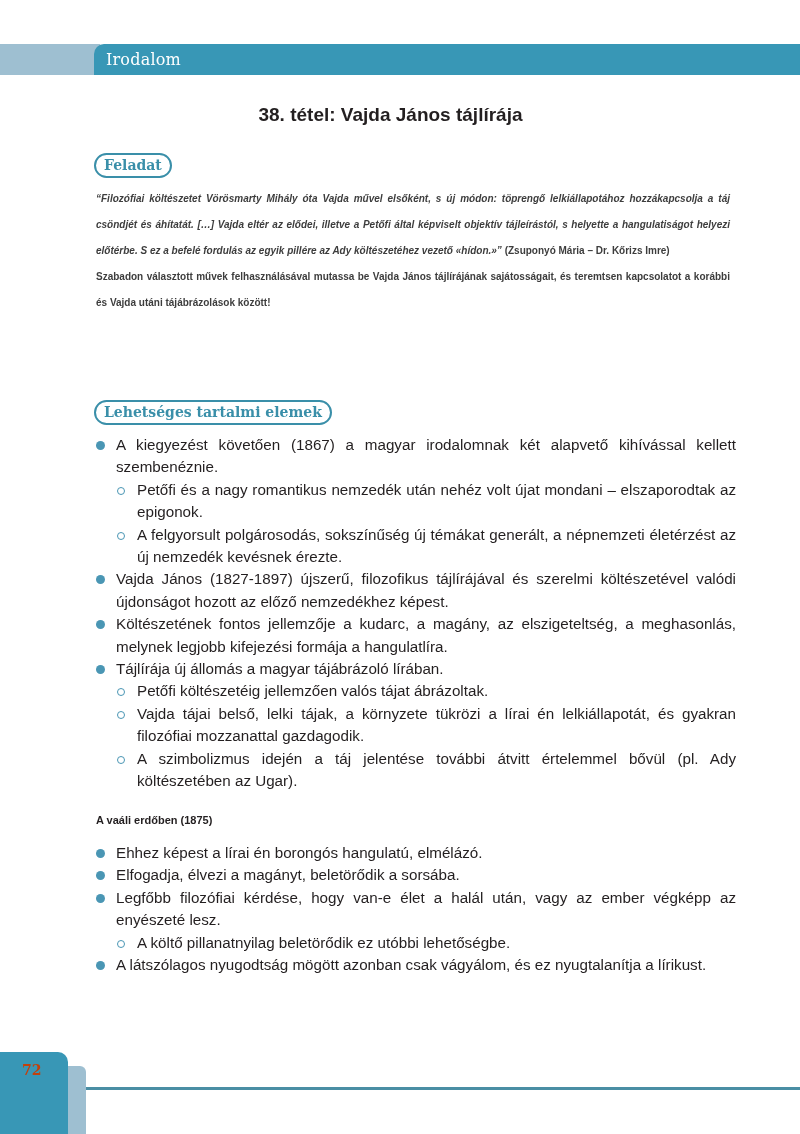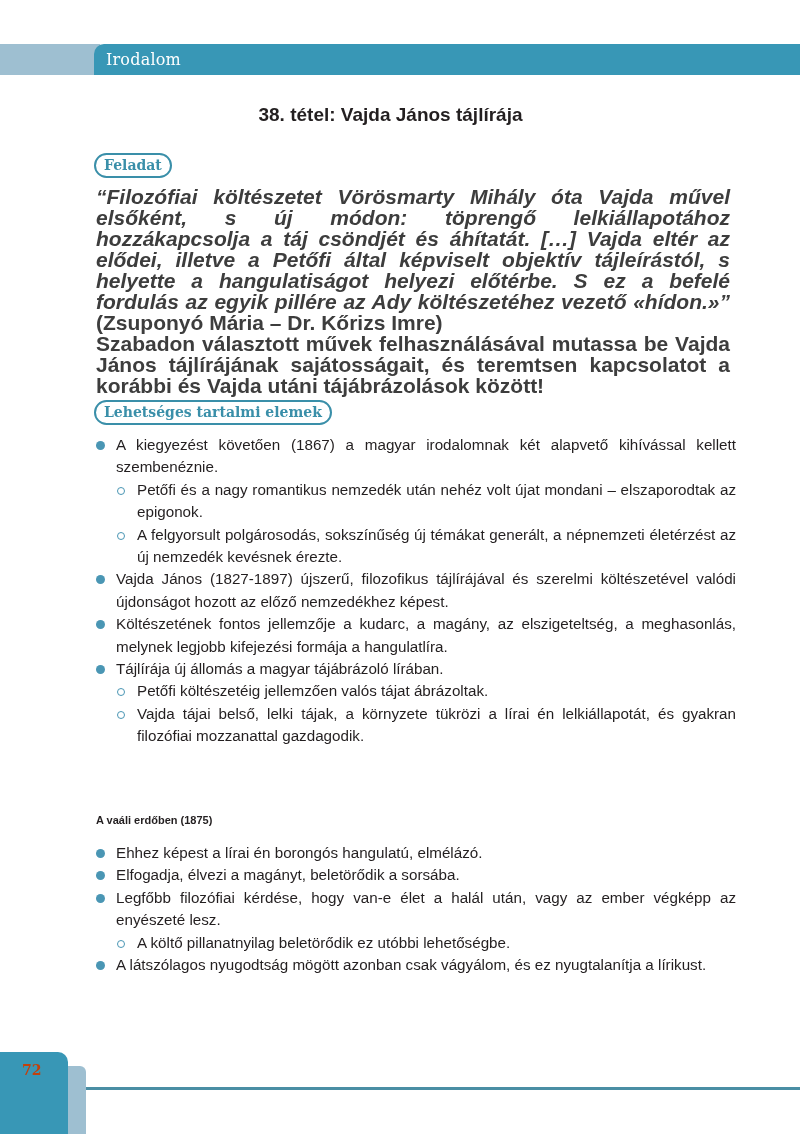--- a/index.html
+++ b/index.html
@@ -6,21 +6,21 @@
   body{width:800px;height:1134px;position:relative;background:#ffffff;overflow:hidden;
        font-family:"Liberation Sans","DejaVu Sans",sans-serif;color:#231f20;}
   .hdr-light{position:absolute;left:0;top:44px;width:100px;height:31px;background:#9ebfd1;}
   .hdr-dark{position:absolute;left:94px;top:44px;width:706px;height:31px;background:#3897b6;border-top-left-radius:10px;}
   .hdr-title{position:absolute;left:106px;top:50px;font-family:"DejaVu Serif",serif;font-size:16px;color:#ffffff;letter-spacing:0.2px;text-align:center;}
   .title{position:absolute;left:0;width:781px;top:104px;text-align:center;font-weight:bold;font-size:19px;}
   .pill{position:absolute;border:2.5px solid #3a8fa9;border-radius:14px;padding:1px 8px 2px 8px;
         font-family:"DejaVu Serif",serif;font-weight:bold;color:#3a8fa9;font-size:14px;line-height:18px;}
   .pill1{left:94px;top:153px;}
   .pill2{left:94px;top:400px;}
-  .task{position:absolute;left:96px;top:186px;width:634px;font-size:21px;line-height:21px;font-weight:bold;color:#3d3d3d;text-align:justify;}
+  .task{position:absolute;left:96px;top:186px;width:634px;font-size:10px;line-height:26px;font-weight:bold;color:#3d3d3d;text-align:justify;}
   .task .quote{font-style:italic;}
   .task .src{font-style:normal;}
   .list{position:absolute;left:96px;width:640px;font-size:15.2px;line-height:22.4px;}
   .list1{top:434px;}
   .list2{top:842px;}
   .li{position:relative;padding-left:20px;text-align:justify;}
   .li.sub{padding-left:41px;}
   .dot{position:absolute;left:0;top:7px;width:9px;height:9px;border-radius:50%;background:#4a96b4;}
   .ring{position:absolute;left:21px;top:8px;width:6px;height:6px;border-radius:50%;border:1.5px solid #4a96b4;background:#fff;}
   .subhead{position:absolute;left:96px;top:814px;font-weight:bold;font-size:11px;}
@@ -47,20 +47,21 @@
 <div class="pill pill2">Lehetséges tartalmi elemek</div>
 <div class="list list1" id="list1">
     <div class="li"><span class="dot"></span><span>A kiegyezést követően (1867) a magyar irodalomnak két alapvető kihívással kellett szembenéznie.</span></div>
     <div class="li sub"><span class="ring"></span><span>Petőfi és a nagy romantikus nemzedék után nehéz volt újat mondani – elszaporodtak az epigonok.</span></div>
     <div class="li sub"><span class="ring"></span><span>A felgyorsult polgárosodás, sokszínűség új témákat generált, a népnemzeti életérzést az új nemzedék kevésnek érezte.</span></div>
     <div class="li"><span class="dot"></span><span>Vajda János (1827-1897) újszerű, filozofikus tájlírájával és szerelmi költészetével valódi újdonságot hozott az előző nemzedékhez képest.</span></div>
     <div class="li"><span class="dot"></span><span>Költészetének fontos jellemzője a kudarc, a magány, az elszigeteltség, a meghasonlás, melynek legjobb kifejezési formája a hangulatlíra.</span></div>
     <div class="li"><span class="dot"></span><span>Tájlírája új állomás a magyar tájábrázoló lírában.</span></div>
     <div class="li sub"><span class="ring"></span><span>Petőfi költészetéig jellemzően valós tájat ábrázoltak.</span></div>
     <div class="li sub"><span class="ring"></span><span>Vajda tájai belső, lelki tájak, a környzete tükrözi a lírai én lelkiállapotát, és gyakran filozófiai mozzanattal gazdagodik.</span></div>
+    <div class="li sub"><span class="ring"></span><span>A szimbolizmus idején a táj jelentése további átvitt értelemmel bővül (pl. Ady költészetében az Ugar).</span></div>
   </div>
 
 <div class="subhead">A vaáli erdőben (1875)</div>
 <div class="list list2" id="list2">
     <div class="li"><span class="dot"></span><span>Ehhez képest a lírai én borongós hangulatú, elmélázó.</span></div>
     <div class="li"><span class="dot"></span><span>Elfogadja, élvezi a magányt, beletörődik a sorsába.</span></div>
     <div class="li"><span class="dot"></span><span>Legfőbb filozófiai kérdése, hogy van-e élet a halál után, vagy az ember végképp az enyészeté lesz.</span></div>
     <div class="li sub"><span class="ring"></span><span>A költő pillanatnyilag beletörődik ez utóbbi lehetőségbe.</span></div>
     <div class="li"><span class="dot"></span><span>A látszólagos nyugodtság mögött azonban csak vágyálom, és ez nyugtalanítja a lírikust.</span></div>
   </div>

